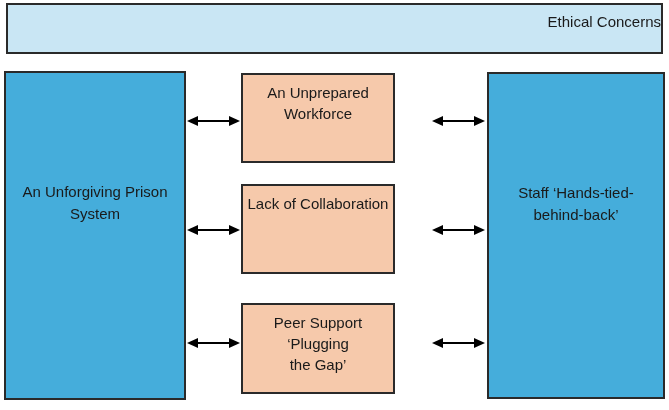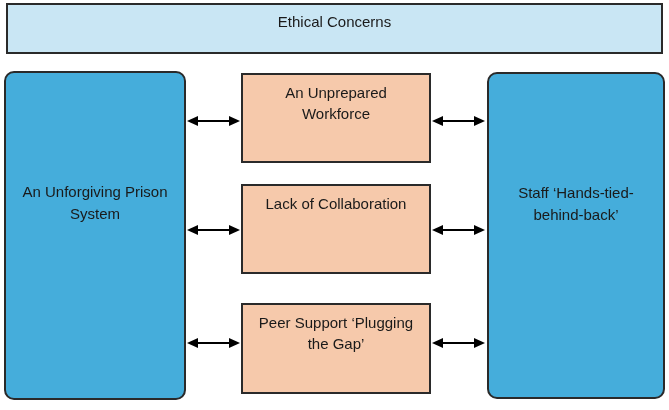--- a/index.html
+++ b/index.html
@@ -17,25 +17,25 @@
   }
   .box {
     position: absolute;
     box-sizing: border-box;
     border: 2px solid var(--border, #2a2a2a);
   }
   .banner {
     left: 6px; top: 3px; width: 657px; height: 51px;
     background: var(--banner_fill, #c9e6f4);
   }
-  .banner .label { top: 6px; }
-  .side-box  { background: var(--side_box_fill, #45addb); border-radius: 10px; }
+  .banner .label { top: 6px; text-align: right; }
+  .side-box  { background: var(--side_box_fill, #45addb); }
   .left-box  { left: 4px;   top: 71px; width: 182px; height: 329px; }
   .right-box { left: 487px; top: 72px; width: 178px; height: 327px; }
-  .mid-box   { background: var(--middle_box_fill, #f6c9ab); left: 241px; width: 190px; }
+  .mid-box   { background: var(--middle_box_fill, #f6c9ab); left: 241px; width: 154px; }
   .mid-box-1 { top: 73px;  height: 90px; }
   .mid-box-2 { top: 184px; height: 90px; padding-left: 8px; }
   .mid-box-3 { top: 303px; height: 91px; }
   .label {
     position: absolute;
     left: 0;
     width: 100%;
     text-align: center;
     white-space: pre-line;
     font-size: 15px;

